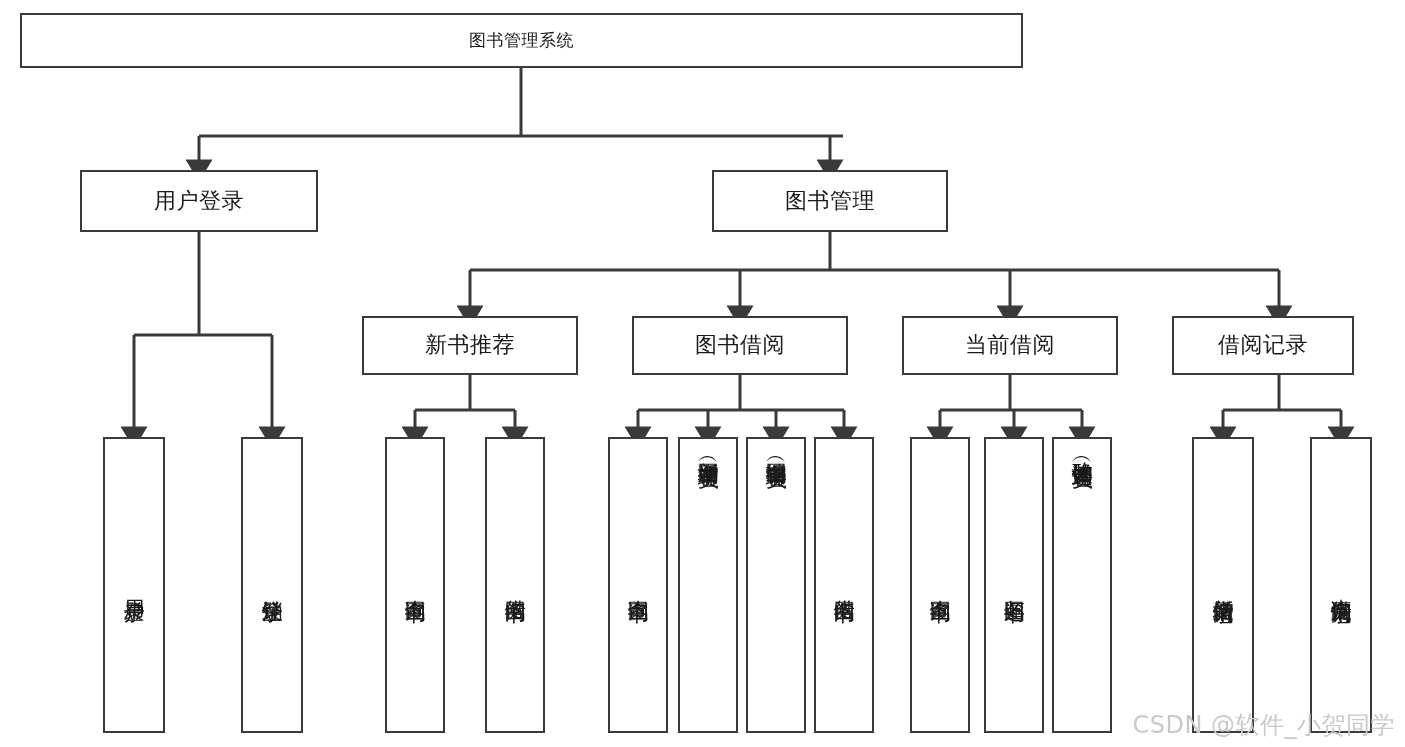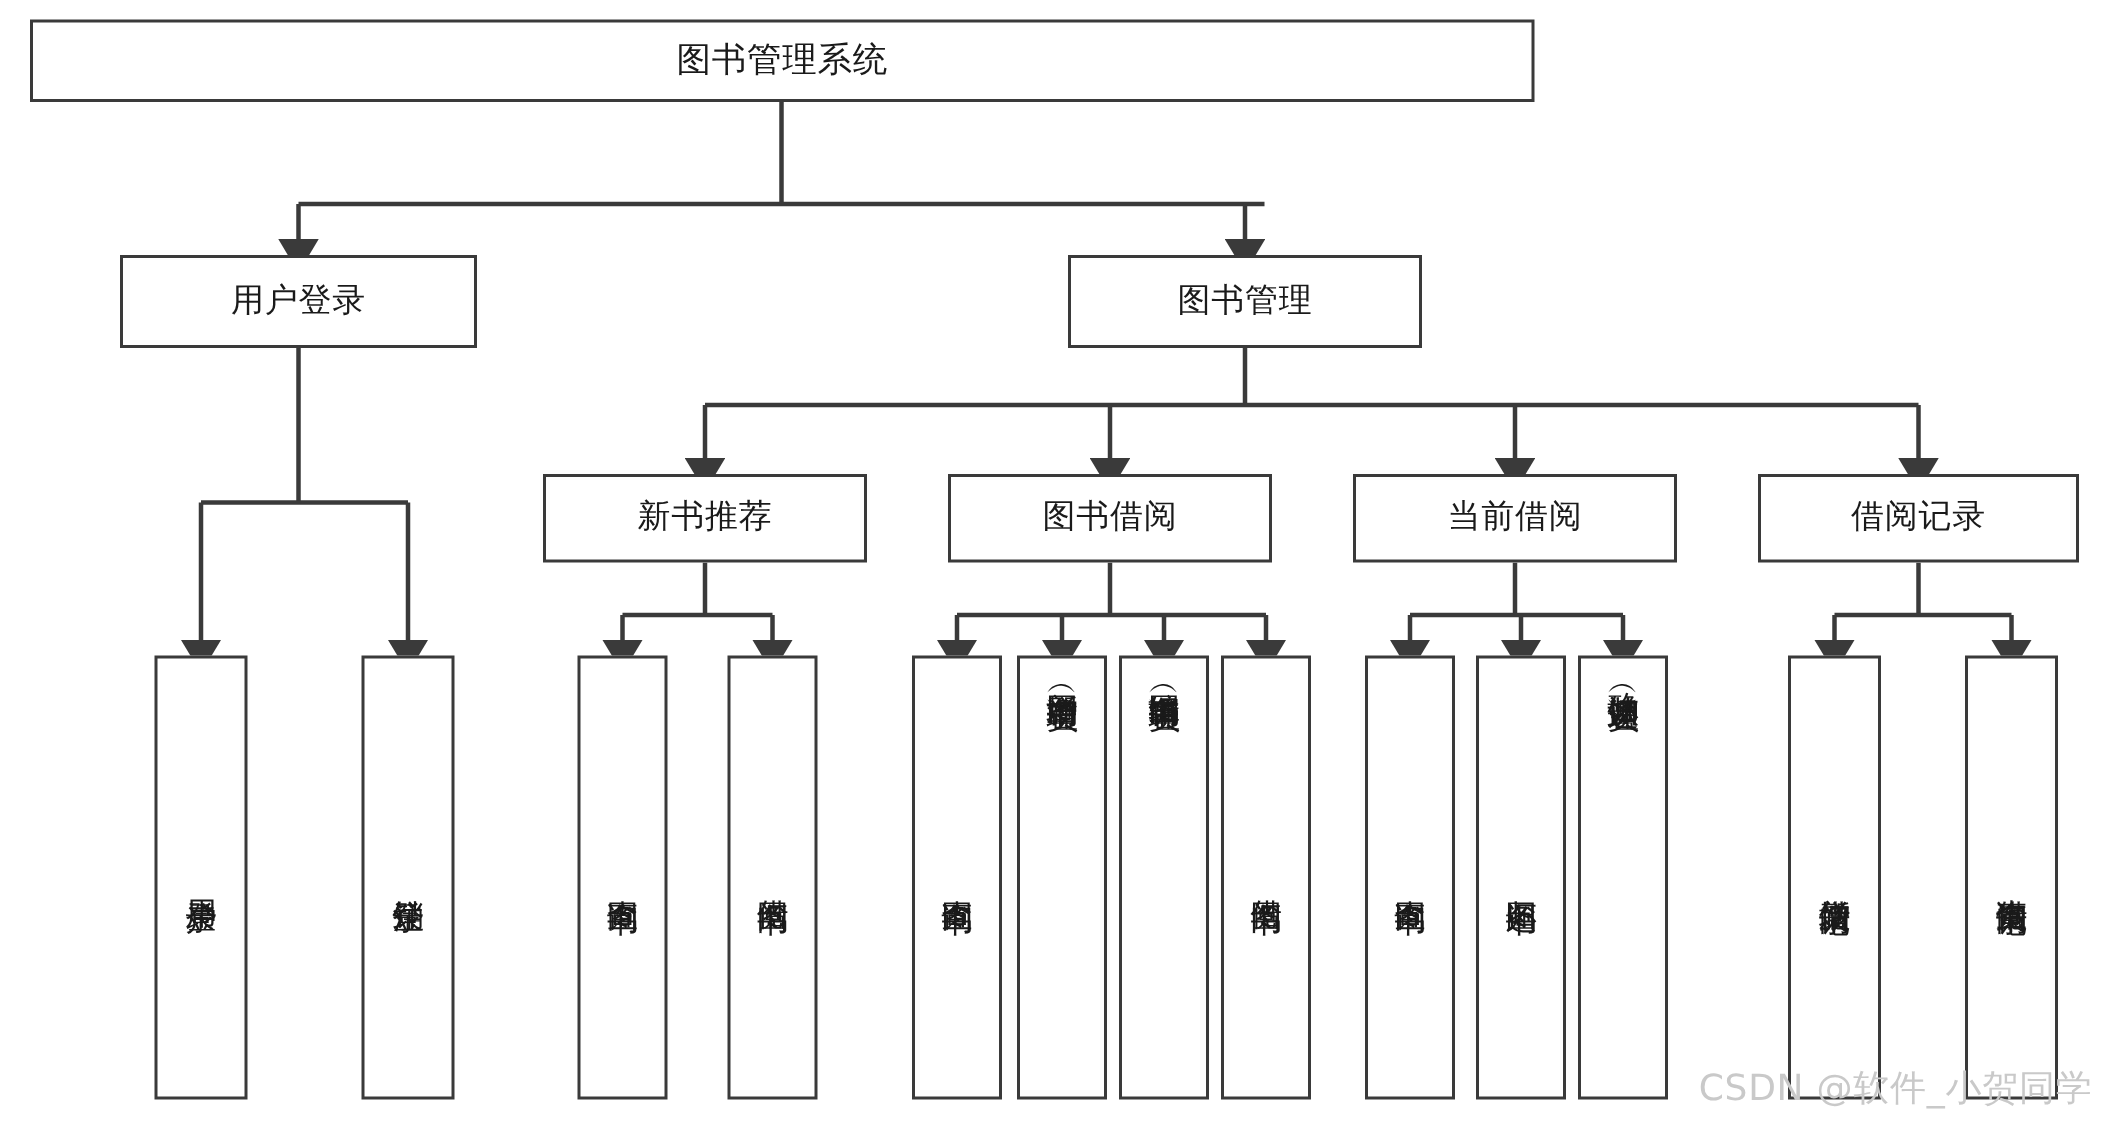--- a/index.html
+++ b/index.html
@@ -39,21 +39,21 @@
     line-height: 1.12;
     text-align: center;
     letter-spacing: 0.5px;
     white-space: nowrap;
   }
   
   .h-node .node-label {
     font-size: 22px;
   }
   .root-node .node-label {
-    font-size: 23px;
+    font-size: 17px;
   }
   
   .v-node {
     align-items: flex-start;
     justify-content: center;
     padding-top: 6px;
   }
   .v-node .node-label {
     font-size: 21px;
     writing-mode: vertical-rl;
@@ -151,21 +151,21 @@
 
   <div class="node h-node" style="left:362px; top:316px; width:216px; height:59px;">
     <span class="node-label">新书推荐</span>
   </div>
   <div class="node h-node" style="left:902px; top:316px; width:216px; height:59px;">
     <span class="node-label">当前借阅</span>
   </div>
   <div class="node h-node" style="left:632px; top:316px; width:216px; height:59px;">
     <span class="node-label">图书借阅</span>
   </div>
-  <div class="node h-node" style="left:1172px; top:316px; width:214px; height:59px;">
+  <div class="node h-node" style="left:1172px; top:316px; width:182px; height:59px;">
     <span class="node-label">借阅记录</span>
   </div>
 
   <div class="node v-node centered-text" style="left:103px; top:437px; width:62px; height:296px;">
     <span class="node-label">用户登录</span>
   </div>
   <div class="node v-node centered-text" style="left:241px; top:437px; width:62px; height:296px;">
     <span class="node-label">注销登录</span>
   </div>
 

